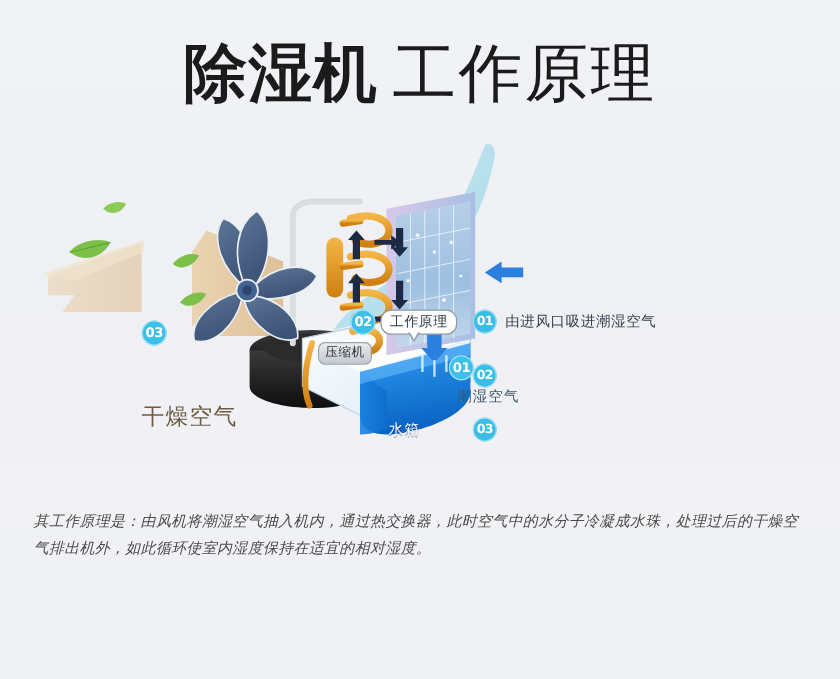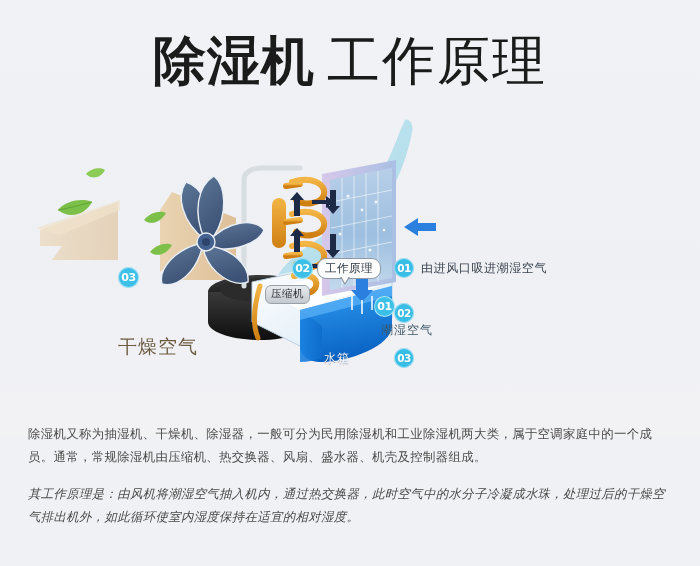--- a/index.html
+++ b/index.html
@@ -392,17 +392,16 @@
     </div>
     <div class="step">
       <span class="step-badge">02</span>
     </div>
     <div class="step">
       <span class="step-badge">03</span>
     </div>
   </div>
 
   <div class="body-copy">
-    <p class="para">除湿机又称为抽湿机、干燥机、除湿器，一般可分为民用除湿机和工业除湿机两大类，属于空调家庭中的一个成员。通常，常规除湿机由压缩机、热交换器、风扇、盛水器、机壳及控制器组成。</p>
     <p class="para">其工作原理是：由风机将潮湿空气抽入机内，通过热交换器，此时空气中的水分子冷凝成水珠，处理过后的干燥空气排出机外，如此循环使室内湿度保持在适宜的相对湿度。</p>
   </div>
 
 </div>
 
 </body></html>

